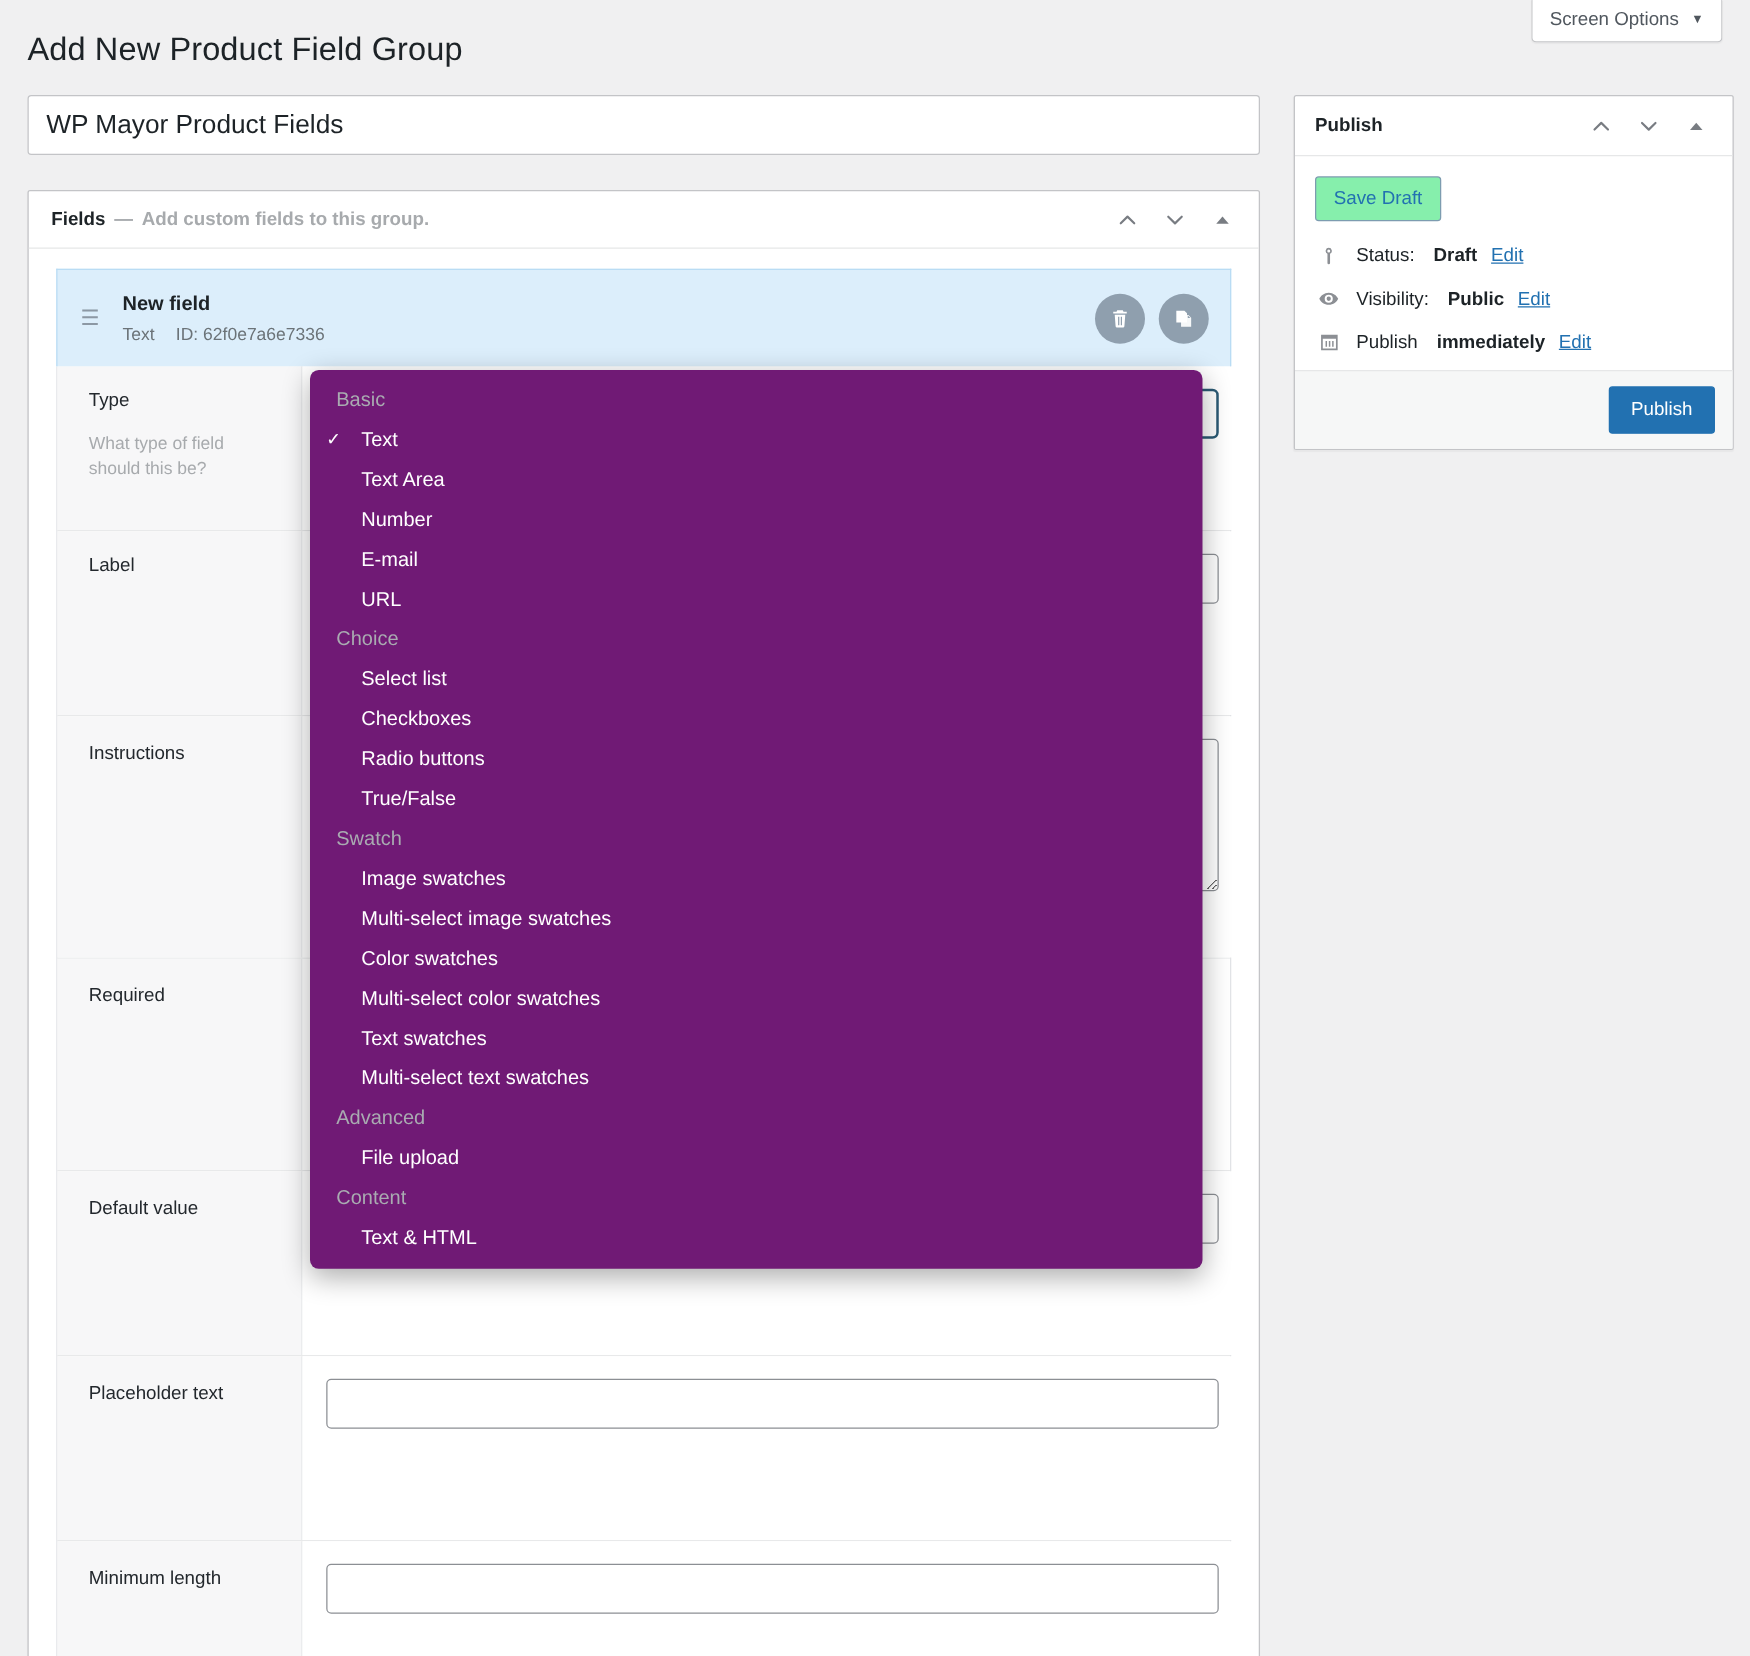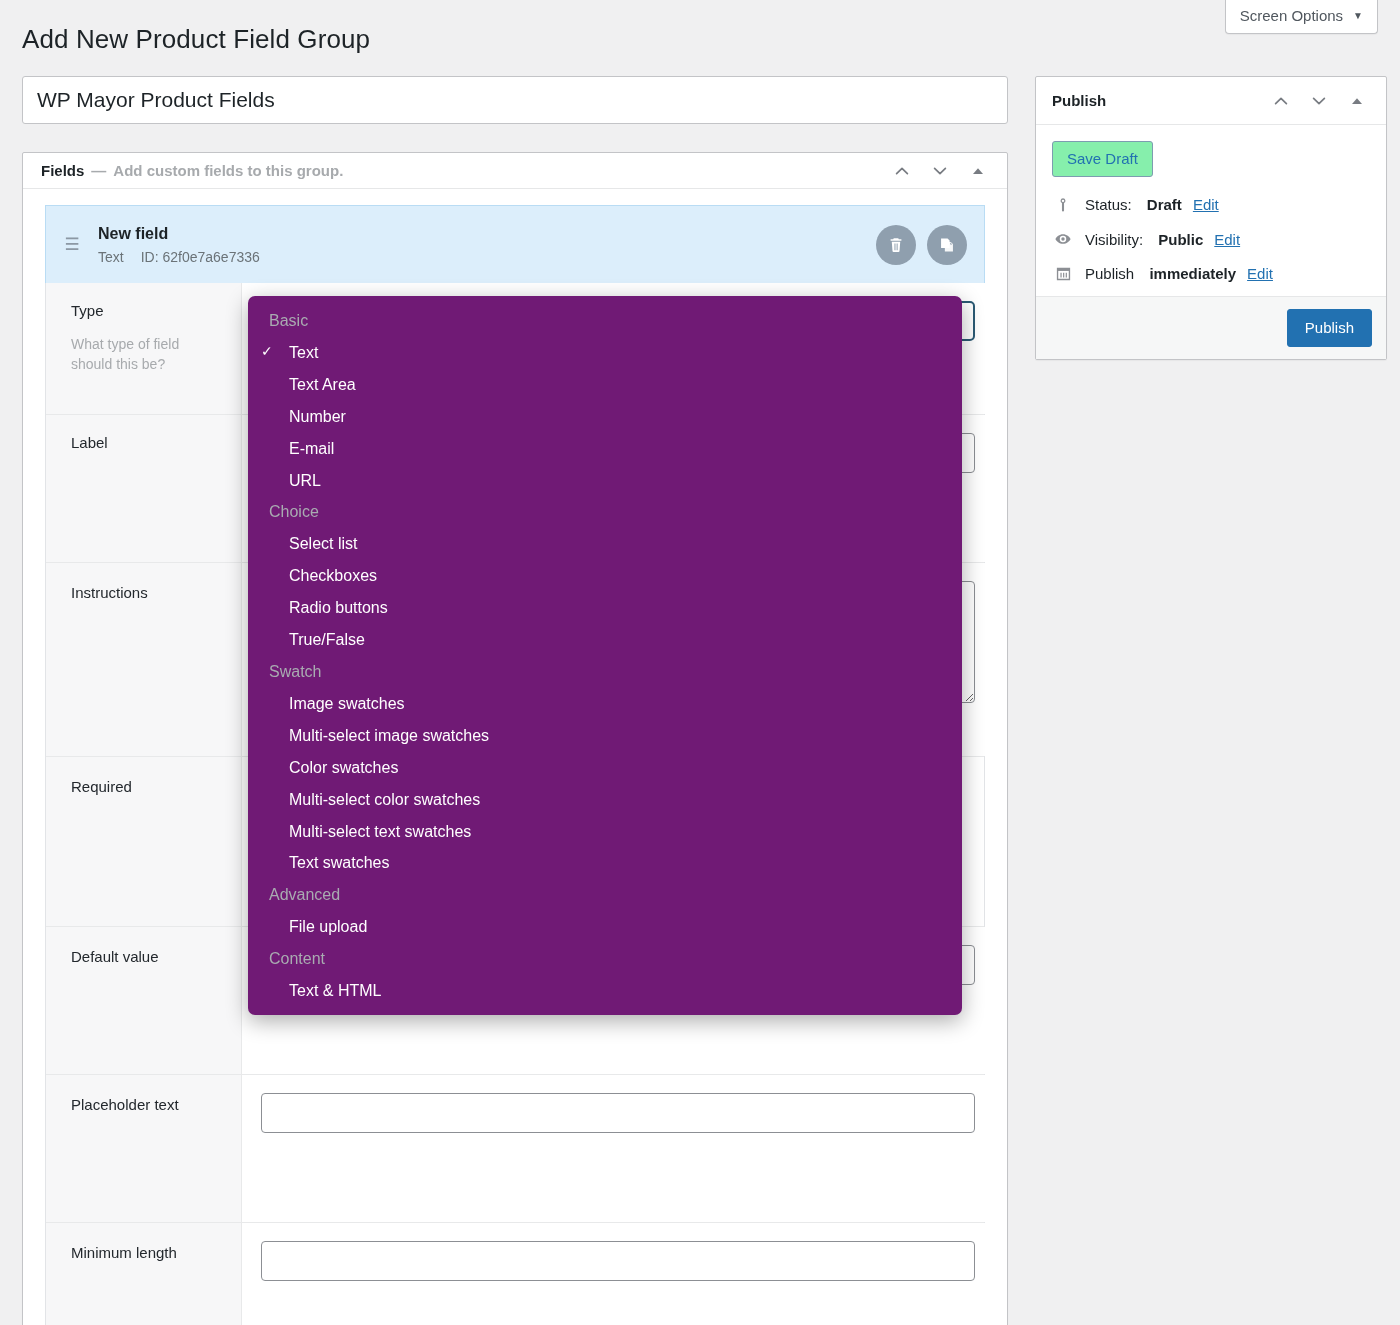--- a/index.html
+++ b/index.html
@@ -74,21 +74,21 @@
 
   
   .metabox {
     margin-top: 28px;
     background: #fff;
     border: 1px solid #c3c4c7;
     border-radius: 2px;
     box-shadow: 0 1px 1px rgba(0,0,0,.04);
   }
   .metabox-head {
-    height: 36px;
+    height: 46px;
     border-bottom: 1px solid #e6e7e8;
     display: flex;
     align-items: center;
     padding: 0 14px 0 18px;
   }
   .metabox-head .mh-title {
     font-size: 15px;
     font-weight: 700;
     color: #1d2327;
   }
@@ -564,20 +564,20 @@
     <div class="dd-group">Choice</div>
     <div class="dd-item">Select list</div>
     <div class="dd-item">Checkboxes</div>
     <div class="dd-item">Radio buttons</div>
     <div class="dd-item">True/False</div>
     <div class="dd-group">Swatch</div>
     <div class="dd-item">Image swatches</div>
     <div class="dd-item">Multi-select image swatches</div>
     <div class="dd-item">Color swatches</div>
     <div class="dd-item">Multi-select color swatches</div>
+    <div class="dd-item">Text swatches</div>
     <div class="dd-item">Multi-select text swatches</div>
-    <div class="dd-item">Text swatches</div>
     <div class="dd-group">Advanced</div>
     <div class="dd-item">File upload</div>
     <div class="dd-group">Content</div>
     <div class="dd-item">Text &amp; HTML</div>
     <div class="dd-item">Image</div>
   </div>
 
 </body></html>

